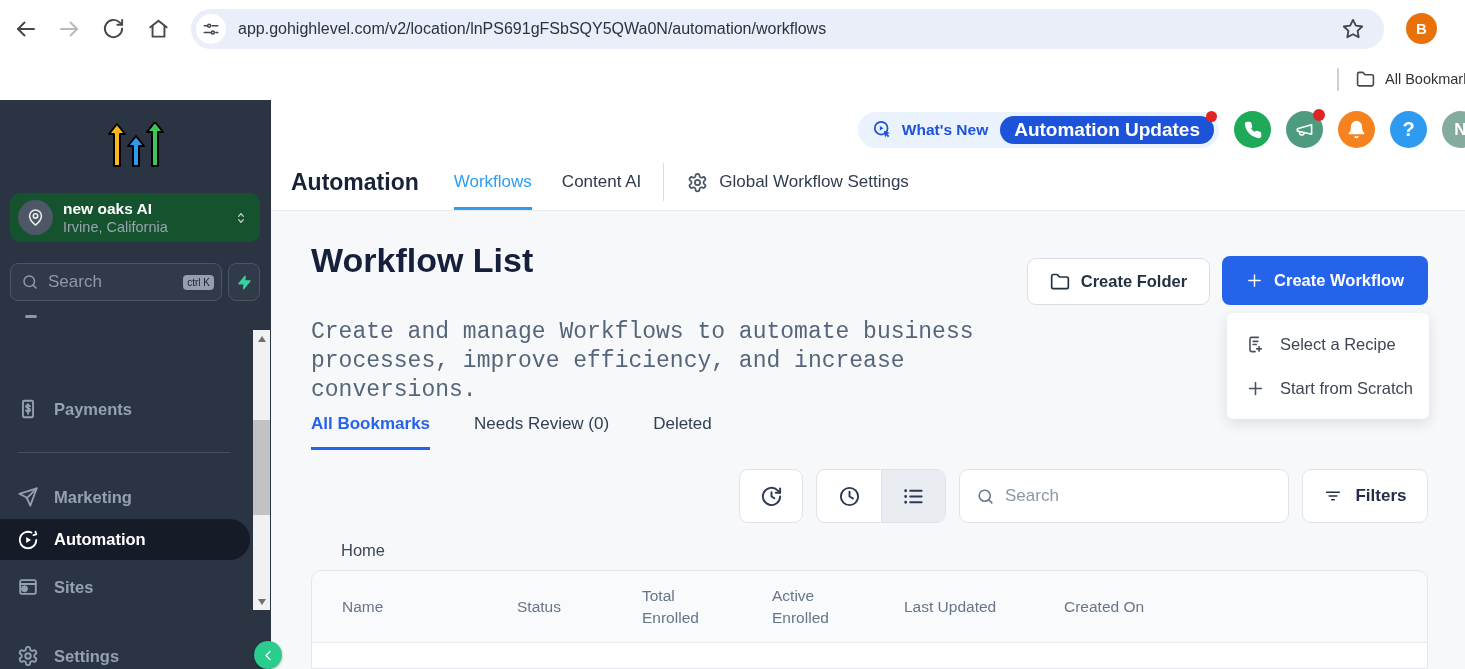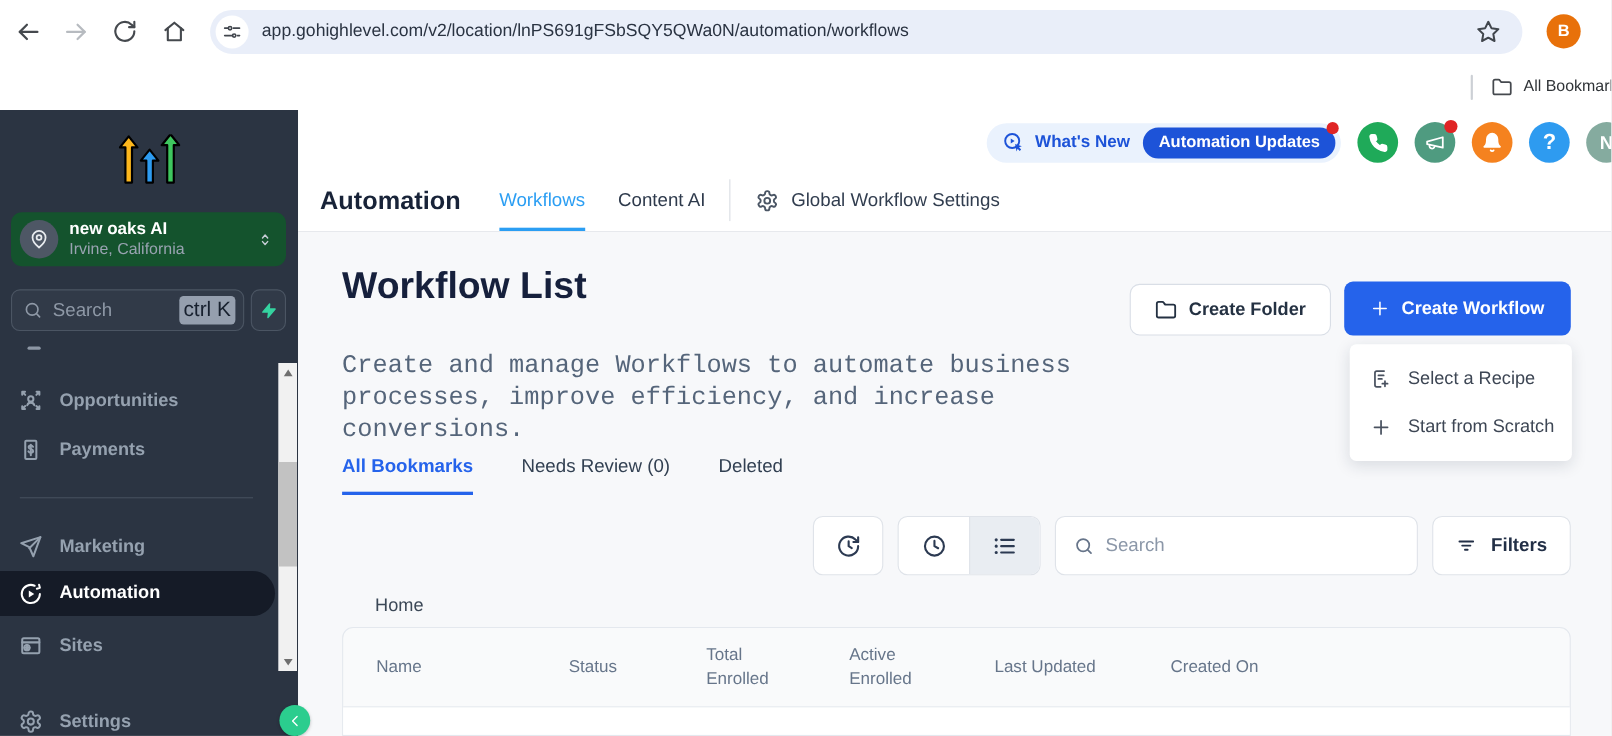--- a/index.html
+++ b/index.html
@@ -30,21 +30,21 @@
   .account{ position:absolute; left:10px; top:93px; width:250px; height:49px; background:#14532d; border-radius:10px; display:flex; align-items:center;}
   .acct-pin{ width:35px; height:35px; border-radius:50%; background:#4e5765; margin-left:8px; display:flex; align-items:center; justify-content:center; color:#e8ebef; flex:none;}
   .acct-text{ margin-left:10px;}
   .acct-name{ font-size:15.5px; font-weight:700; color:#fff; line-height:19px;}
   .acct-loc{ font-size:14.5px; color:#99a3b1; line-height:18px;}
   .acct-chevrons{ position:absolute; right:11px; color:#c7cdd6;}
   .sb-search{ position:absolute; left:10px; top:163px; width:212px; height:38px; border:1px solid #4b5563; border-radius:8px; background:#313a48; display:flex; align-items:center;}
   .sb-search .mag{ margin-left:10px; color:#8e98a6; flex:none;}
   .sb-search input{ width:108px; margin-left:9px; background:transparent; border:none; outline:none; font-size:17px; color:#c4cbd5; font-family:inherit;}
   .sb-search input::placeholder{ color:#8e98a6;}
-  .kbd{ margin-left:auto; margin-right:7px; background:#959fae; color:#17202e; font-size:19px; padding:2px 4px; border-radius:4px; white-space:nowrap;}
+  .kbd{ margin-left:auto; margin-right:7px; background:#959fae; color:#17202e; font-size:10px; padding:2px 4px; border-radius:4px; white-space:nowrap;}
   .sb-bolt{ position:absolute; left:228px; top:163px; width:32px; height:38px; border:1px solid #4b5563; border-radius:8px; display:flex; align-items:center; justify-content:center; color:#35d3a0; background:#313a48;}
   .nav-frag{ position:absolute; left:25px; top:215px; width:12px; height:3px; background:#8d97a5; border-radius:2px;}
   .nav-item{ position:absolute; left:0; width:250px; height:38px; display:flex; align-items:center; color:#95a1af;}
   .nav-item .nav-icon{ margin-left:17px; flex:none;}
   .nav-item .nav-label{ margin-left:15px; font-size:16.5px; font-weight:600; white-space:nowrap;}
   .nav-opportunities{ top:245px;} .nav-payments{ top:290px;} .nav-marketing{ top:378px;}
   .nav-automation{ top:419px; height:41px; background:#151b27; border-radius:0 21px 21px 0; color:#fff;}
   .nav-sites{ top:468px;} .nav-settings{ top:537px;}
   .sb-divider{ position:absolute; left:18px; top:352px; width:212px; height:1px; background:#454f5d;}
   .sb-scroll{ position:absolute; left:253px; top:230px; width:17px; height:280px; background:#f1f1f1;}
@@ -55,21 +55,21 @@
   .sb-thumb{ position:absolute; left:0; top:90px; width:17px; height:95px; background:#c2c2c2;}
   .collapse{ position:absolute; left:254px; top:541px; width:28px; height:28px; border-radius:50%; background:#2bcd8e; color:#fff; display:flex; align-items:center; justify-content:center; z-index:6; box-shadow:0 1px 3px rgba(0,0,0,.25);}
 
   
   .main{ position:absolute; left:271px; top:0; width:1194px; height:569px;}
   .page-header{ position:absolute; top:0; left:0; width:100%; height:111px; background:#fff; border-bottom:1px solid #e7e9ed;}
   .top-icons{ position:absolute; top:11px; right:-14px; display:flex; align-items:center; gap:15px;}
   .wn-pill{ height:36px; background:#eaf2fd; border-radius:18px; display:flex; align-items:center; padding:0 5px 0 14px;}
   .wn-icon{ color:#1d53d8;}
   .wn-label{ margin:0 12px 0 9px; font-size:15.5px; font-weight:700; color:#1d53d8; white-space:nowrap;}
-  .wn-badge{ height:28px; background:#1d53d8; color:#fff; border-radius:14px; display:flex; align-items:center; padding:0 14px; font-size:15px; font-weight:700; position:relative; white-space:nowrap;}
+  .wn-badge{ height:28px; background:#1d53d8; color:#fff; border-radius:14px; display:flex; align-items:center; padding:0 14px; font-size:19px; font-weight:700; position:relative; white-space:nowrap;}
   .dot{ position:absolute; width:11px; height:11px; background:#e02424; border-radius:50%;}
   .wn-badge .dot{ top:-5px; right:-3px;}
   .circle-btn{ width:37px; height:37px; border-radius:50%; display:flex; align-items:center; justify-content:center; color:#fff; position:relative; flex:none;}
   .c-phone{ background:#1faa59;} .c-mega{ background:#4f9b80;} .c-bell{ background:#f5821f;}
   .c-help{ background:#2e9bf0; font-size:20px; font-weight:700;} .c-avatar{ background:#85ab9f; font-size:17px; font-weight:600;}
   .c-mega .dot{ top:-2px; right:-2px; width:12px; height:12px;}
   .header-row{ position:absolute; left:20px; bottom:0; height:56px; display:flex; align-items:center;}
   .pg-title{ font-size:23px; font-weight:700; color:#182338;}
   .pg-tab{ height:100%; display:flex; align-items:center; font-size:17px; font-weight:500;}
   .pg-tab.active{ margin-left:35px; color:#2b9ef3; border-bottom:3px solid #2b9ef3; padding-top:3px;}
@@ -209,33 +209,20 @@
         <span class="kbd">ctrl K</span>
       </div>
       <div class="sb-bolt">
         <svg width="15" height="15" viewBox="0 0 24 24" stroke="none">
             <polygon fill="currentColor" points="13 2 3 14 11.5 14 10.5 22 21 9.5 12.5 9.5 13 2"></polygon>
           </svg>
       </div>
 
       <div class="nav-frag"></div>
 
-      <div class="nav-item nav-opportunities">
-        <span class="nav-icon">
-          <svg width="22" height="22" viewBox="0 0 24 24" stroke-width="1.9">
-              <circle cx="12" cy="10.5" r="2.6"></circle>
-              <path d="M8.5 16.8c.6-1.7 1.9-2.6 3.5-2.6s2.9.9 3.5 2.6"></path>
-              <path d="M6.5 6.5 3.5 3.5M3.5 6.3V3.5h2.8"></path>
-              <path d="M17.5 6.5l3-3M17.7 3.5h2.8v2.8"></path>
-              <path d="M6.5 17.5l-3 3M3.5 17.7v2.8h2.8"></path>
-              <path d="m17.5 17.5 3 3M20.5 17.7v2.8h-2.8"></path>
-            </svg>
-        </span>
-        <span class="nav-label">Opportunities</span>
-      </div>
 
       <div class="nav-item nav-payments">
         <span class="nav-icon">
           <svg width="22" height="22" viewBox="0 0 24 24" stroke-width="1.9">
               <rect x="6.5" y="3" width="11" height="18" rx="1"></rect>
               <path d="M12 6.8v10.4"></path>
               <path d="M14.2 8.9c-.5-.8-1.2-1.2-2.2-1.2-1.2 0-2.1.7-2.1 1.6 0 2.3 4.4 1.3 4.4 3.7 0 1-.9 1.7-2.3 1.7-1 0-1.9-.5-2.3-1.2"></path>
             </svg>
         </span>
         <span class="nav-label">Payments</span>

